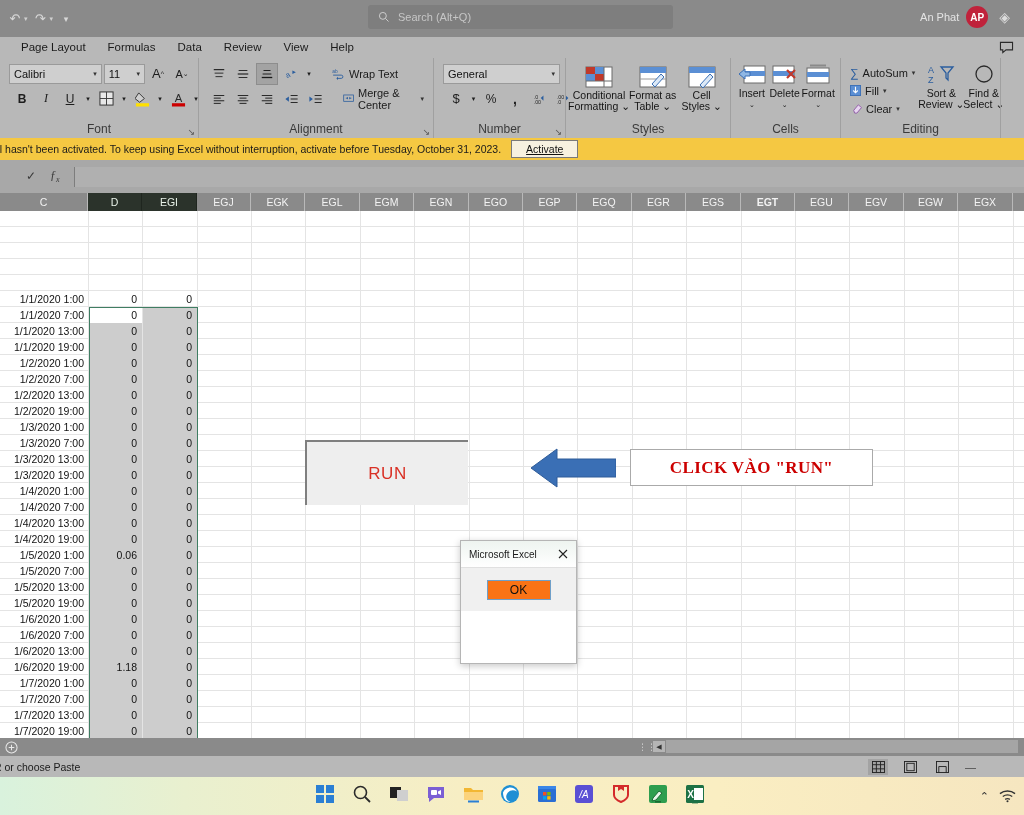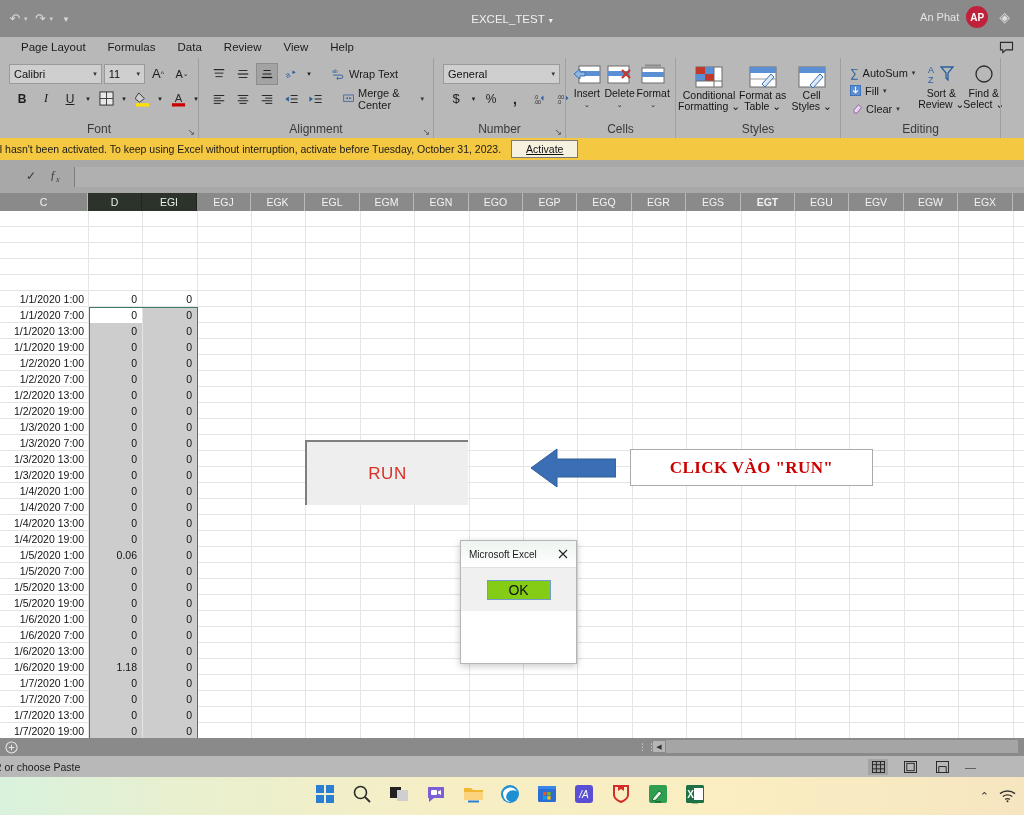--- a/index.html
+++ b/index.html
@@ -207,22 +207,22 @@
     font-size: 12px; color: #222;
   }
   .dlg-body {
     flex: 1; padding: 20px 0 0 13px; font-size: 10px; color: #111;
   }
   .dlg-foot {
     height: 44px; background: #f0f0f0; border-top: 1px solid #e0e0e0;
     display: flex; align-items: center; justify-content: center;
   }
   .okbtn {
-    width: 64px; height: 20px; background: #84cc16; border: 1px solid #6f9fc9;
-    font-size: 14px; color: #111; display: flex; align-items: center; justify-content: center;
+    width: 64px; height: 20px; background: #f97316; border: 1px solid #6f9fc9;
+    font-size: 12px; color: #111; display: flex; align-items: center; justify-content: center;
   }
 
   
   .sheetbar {
     position: absolute; top: 738px; left: 0; width: 1024px; height: 18px;
     background: #8a8a8a; display: flex; align-items: center;
   }
   .plus-ico {
     width: 22px; height: 18px; display: flex; align-items: center; justify-content: center;
     color: #e8e8e8; font-size: 12px;
@@ -272,20 +272,27 @@
       <div class="qat-caret">▾</div>
       <div class="qat-btn">↷</div>
       <div class="qat-caret">▾</div>
       <div class="qat-btn" style="font-size:9px;">▾</div>
     </div>
 
     <div class="title-center">
       <span>EXCEL_TEST</span><span class="caret">▾</span>
     </div>
 
+    <div class="searchbox">
+      <svg width="12" height="12" viewBox="0 0 16 16">
+        <circle cx="6.5" cy="6.5" r="4.6" fill="none" stroke="#cfcfcf" stroke-width="1.3"></circle>
+        <line x1="10" y1="10" x2="14" y2="14" stroke="#cfcfcf" stroke-width="1.3"></line>
+      </svg>
+      <span class="stxt">Search (Alt+Q)</span>
+    </div>
 
     <div class="acct">
       <span class="nm">An Phat</span>
       <div class="avatar">AP</div>
       <span class="diamond">◈</span>
     </div>
   </div>
 
   <div class="tabsrow">
     <div class="rtab">Page Layout</div>
@@ -468,53 +475,20 @@
             <text x="2" y="7" font-size="6" fill="#2a2a2a" font-family="Liberation Sans">.00</text>
             <text x="2" y="13" font-size="6" fill="#2a2a2a" font-family="Liberation Sans">.0</text>
             <path d="M12 3l3 3-3 3z" fill="#2a5d9e"></path>
           </svg>
         </div>
       </div>
       <div class="glabel">Number</div>
       <div class="gdlg">↘</div>
     </div>
 
-    <div class="rgroup" style="width:110px;">
-      <div style="display:flex;gap:0;padding-top:2px;">
-        <div class="bigbtn" style="width:35px;">
-          <svg width="28" height="24" viewBox="0 0 28 24">
-            <rect x="6" y="2" width="21" height="17" fill="#fff" stroke="#6a6a6a"></rect>
-            <rect x="6" y="7" width="21" height="5" fill="#5b8fd4"></rect>
-            <path d="M1 10l6-5v3h5v4H7v3z" fill="#8fb7e4" stroke="#3a6fb5"></path>
-          </svg>
-          <span class="lbl2">Insert</span>
-          <span class="lbl2" style="font-size:7px;">⌄</span>
-        </div>
-        <div class="bigbtn" style="width:37px;">
-          <svg width="28" height="24" viewBox="0 0 28 24">
-            <rect x="2" y="2" width="21" height="17" fill="#fff" stroke="#6a6a6a"></rect>
-            <rect x="2" y="7" width="21" height="5" fill="#5b8fd4"></rect>
-            <path d="M16 6l8 8M24 6l-8 8" stroke="#c0392b" stroke-width="2.2"></path>
-          </svg>
-          <span class="lbl2">Delete</span>
-          <span class="lbl2" style="font-size:7px;">⌄</span>
-        </div>
-        <div class="bigbtn" style="width:37px;">
-          <svg width="28" height="24" viewBox="0 0 28 24">
-            <rect x="3" y="4" width="22" height="15" fill="#fff" stroke="#6a6a6a"></rect>
-            <rect x="3" y="8" width="22" height="5" fill="#5b8fd4"></rect>
-            <line x1="6" y1="1.5" x2="22" y2="1.5" stroke="#8a8a8a" stroke-width="2"></line>
-          </svg>
-          <span class="lbl2">Format</span>
-          <span class="lbl2" style="font-size:7px;">⌄</span>
-        </div>
-      </div>
-      <div class="glabel">Cells</div>
-    </div>
-
     <div class="rgroup" style="width:165px;">
       <div style="display:flex;gap:2px;padding-top:2px;">
         <div class="bigbtn">
           <svg width="30" height="26" viewBox="0 0 30 26">
             <rect x="2" y="3" width="26" height="20" fill="#fff" stroke="#6a6a6a" stroke-width="1"></rect>
             <rect x="2" y="3" width="9" height="7" fill="#c0392b"></rect>
             <rect x="11" y="3" width="9" height="7" fill="#5b8fd4"></rect>
             <rect x="2" y="10" width="9" height="7" fill="#5b8fd4"></rect>
             <rect x="11" y="10" width="9" height="7" fill="#c0392b"></rect>
             <line x1="20" y1="3" x2="20" y2="23" stroke="#6a6a6a"></line>
@@ -537,20 +511,53 @@
           <svg width="30" height="26" viewBox="0 0 30 26">
             <rect x="2" y="3" width="26" height="20" fill="#fff" stroke="#6a6a6a" stroke-width="1"></rect>
             <rect x="2" y="3" width="26" height="6" fill="#5b8fd4"></rect>
             <path d="M13 21l10-11 3 3-10 11z" fill="#dce9f7" stroke="#3a6fb5"></path>
           </svg>
           <span class="lbl2">Cell</span>
           <span class="lbl2">Styles ⌄</span>
         </div>
       </div>
       <div class="glabel">Styles</div>
+    </div>
+
+    <div class="rgroup" style="width:110px;">
+      <div style="display:flex;gap:0;padding-top:2px;">
+        <div class="bigbtn" style="width:35px;">
+          <svg width="28" height="24" viewBox="0 0 28 24">
+            <rect x="6" y="2" width="21" height="17" fill="#fff" stroke="#6a6a6a"></rect>
+            <rect x="6" y="7" width="21" height="5" fill="#5b8fd4"></rect>
+            <path d="M1 10l6-5v3h5v4H7v3z" fill="#8fb7e4" stroke="#3a6fb5"></path>
+          </svg>
+          <span class="lbl2">Insert</span>
+          <span class="lbl2" style="font-size:7px;">⌄</span>
+        </div>
+        <div class="bigbtn" style="width:37px;">
+          <svg width="28" height="24" viewBox="0 0 28 24">
+            <rect x="2" y="2" width="21" height="17" fill="#fff" stroke="#6a6a6a"></rect>
+            <rect x="2" y="7" width="21" height="5" fill="#5b8fd4"></rect>
+            <path d="M16 6l8 8M24 6l-8 8" stroke="#c0392b" stroke-width="2.2"></path>
+          </svg>
+          <span class="lbl2">Delete</span>
+          <span class="lbl2" style="font-size:7px;">⌄</span>
+        </div>
+        <div class="bigbtn" style="width:37px;">
+          <svg width="28" height="24" viewBox="0 0 28 24">
+            <rect x="3" y="4" width="22" height="15" fill="#fff" stroke="#6a6a6a"></rect>
+            <rect x="3" y="8" width="22" height="5" fill="#5b8fd4"></rect>
+            <line x1="6" y1="1.5" x2="22" y2="1.5" stroke="#8a8a8a" stroke-width="2"></line>
+          </svg>
+          <span class="lbl2">Format</span>
+          <span class="lbl2" style="font-size:7px;">⌄</span>
+        </div>
+      </div>
+      <div class="glabel">Cells</div>
     </div>
 
     <div class="rgroup" style="width:160px;">
       <div style="display:flex;padding-top:2px;">
         <div style="display:flex;flex-direction:column;gap:1px;padding-top:1px;">
           <div class="tbtn" style="height:17px;">
             <span style="font-size:12px;color:#2a5d9e;">∑</span>
             <span>AutoSum</span>
             <span class="mini-caret">▾</span>
           </div>

